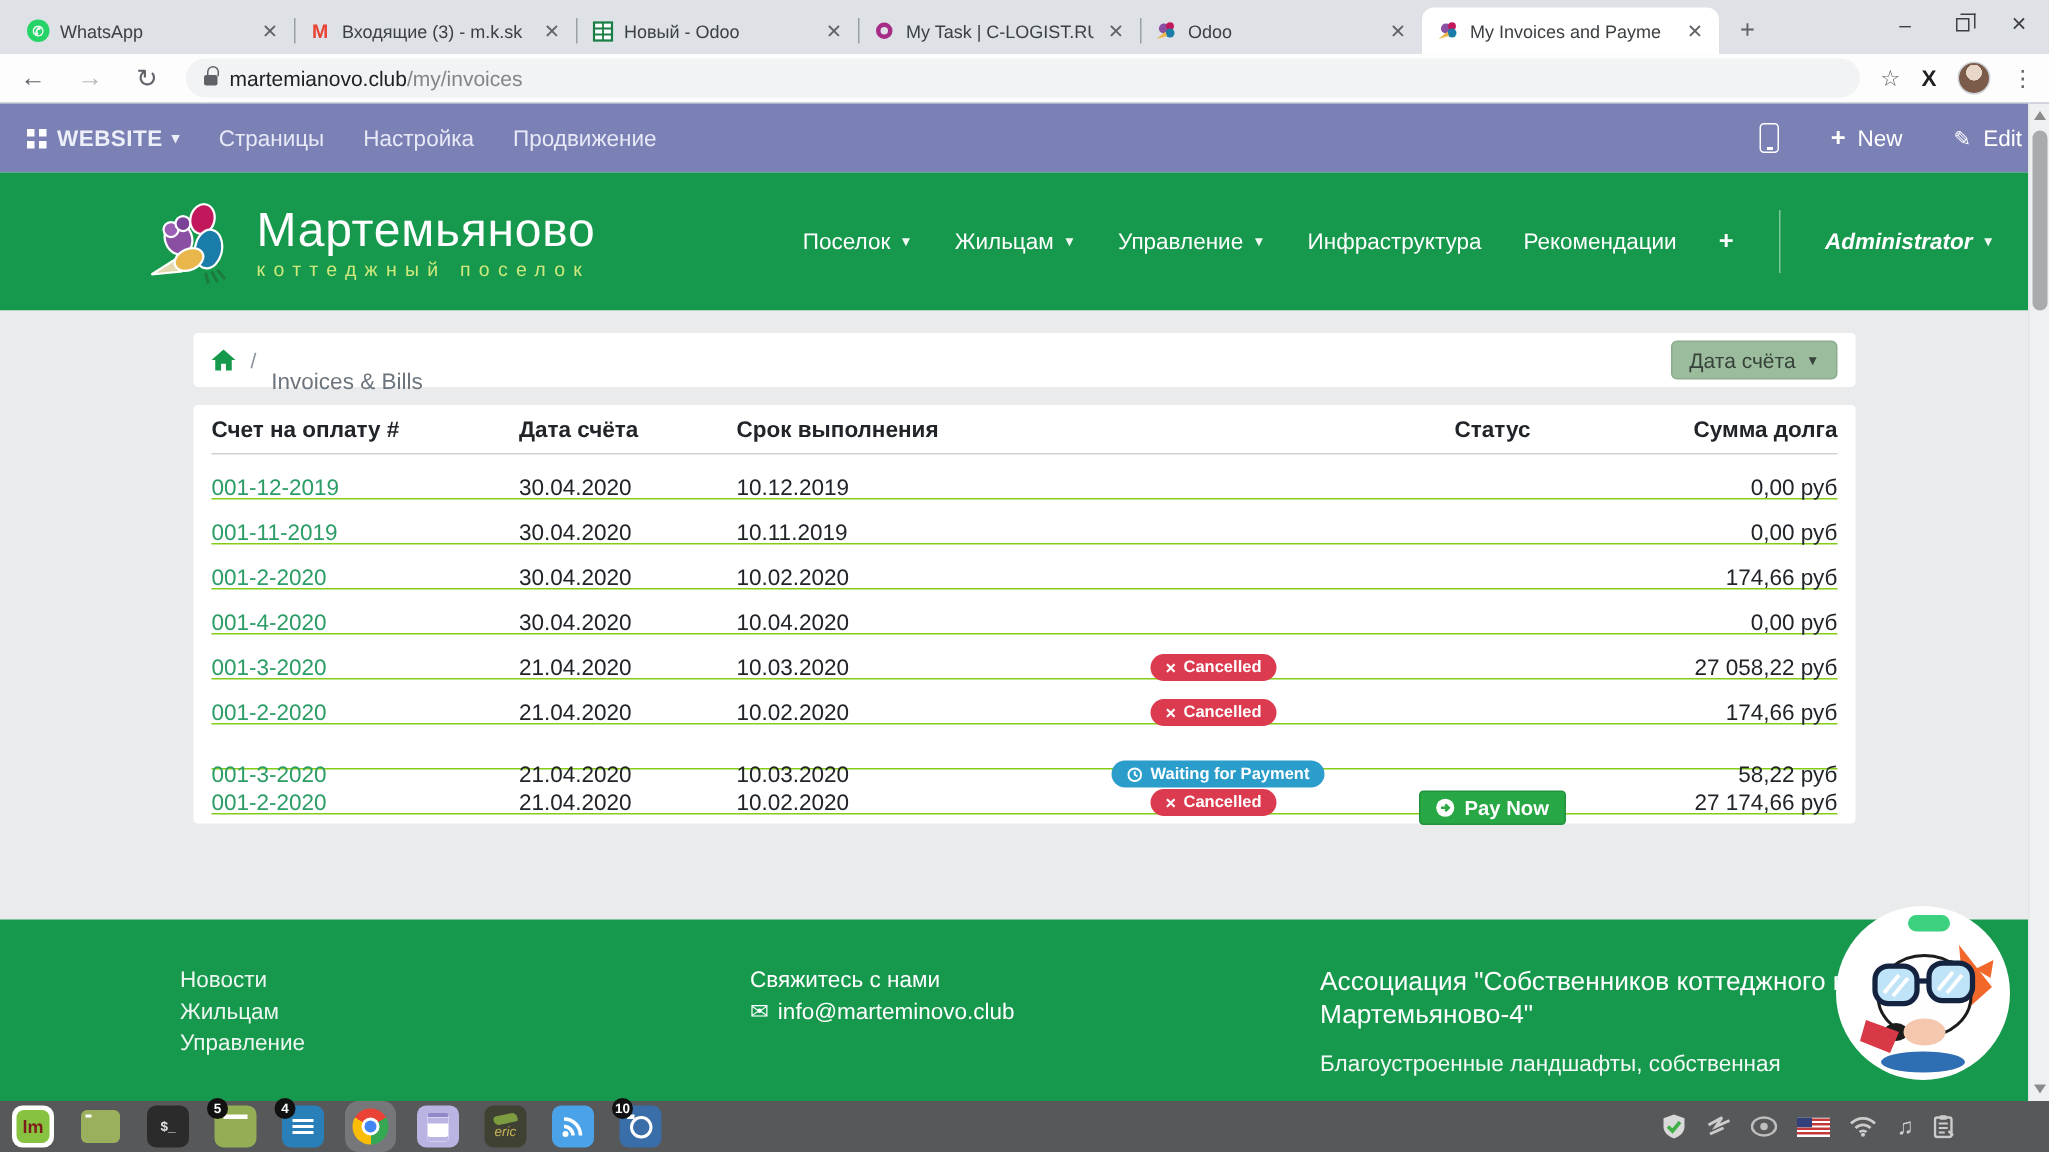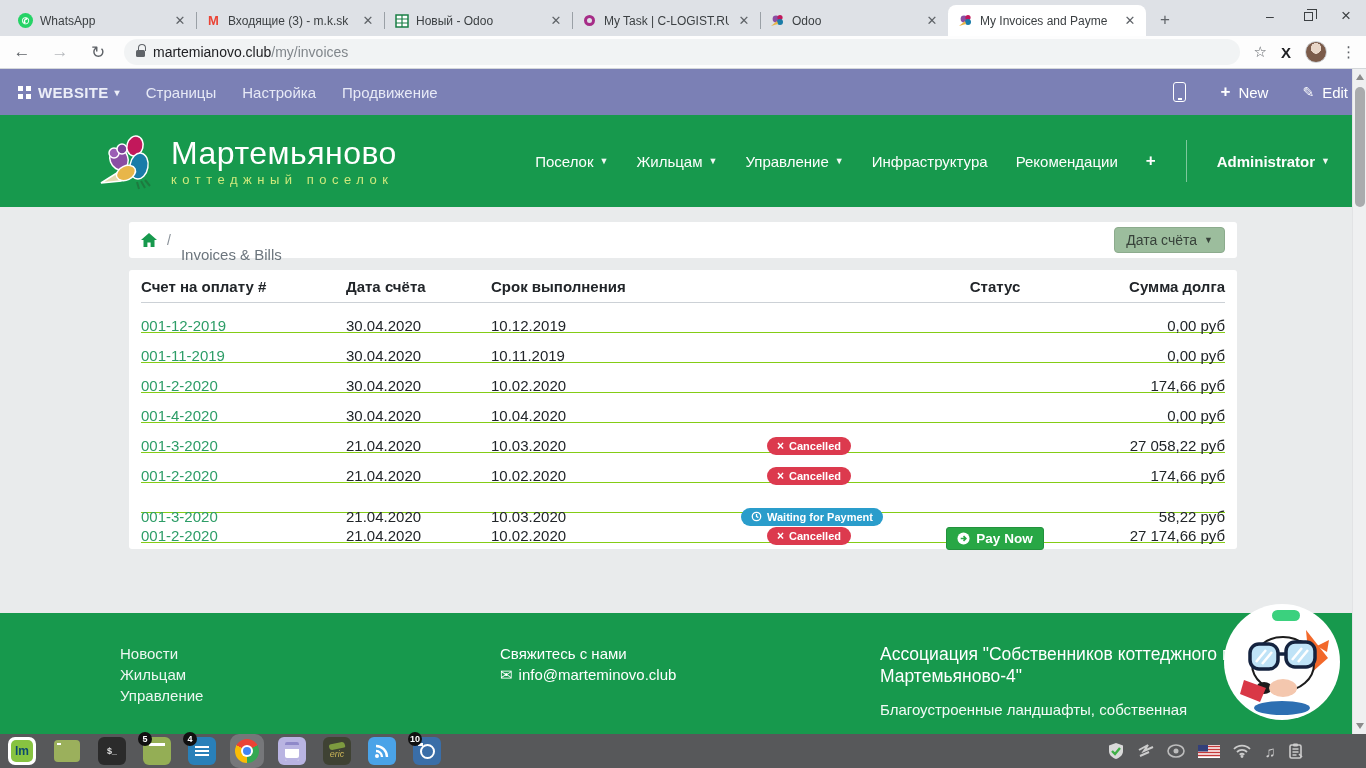--- a/index.html
+++ b/index.html
@@ -59,21 +59,21 @@
   
   .site-header { height:92px; background:#17994d; display:flex; align-items:center; padding:0 36px 0 95px; }
   .brand { display:flex; align-items:center; gap:14px; }
   .brand-text .brand-title { color:#fff; font-size:32px; letter-spacing:.5px; line-height:34px; }
   .brand-text .brand-sub { color:#cde97c; font-size:13px; letter-spacing:5.5px; margin-top:2px; }
   .main-nav { margin-left:auto; display:flex; align-items:center; gap:28px; color:#fff; font-size:15px; }
   .nav-item { display:flex; align-items:center; gap:6px; color:#fdfefd; }
   .nav-caret { font-size:9px; opacity:.95; }
   .nav-plus { font-size:17px; font-weight:bold; }
   .nav-divider { width:1px; height:42px; background:rgba(255,255,255,.45); margin:0 2px; }
-  .nav-user { font-weight:bold; }
+  .nav-user { font-weight:bold;font-style:italic; }
 
   
   .page { height:406px; background:#e9ebec; padding-top:15px; }
   .container { width:1108px; margin:0 auto; }
   .breadcrumb-card { background:#fff; border-radius:3px; height:36px; display:flex; align-items:center; padding:0 12px; }
   .crumb-sep { color:#8a9199; margin:0 10px; font-size:14px; }
   .crumb-current { color:#6c757d; font-size:15px;margin-top:28px; }
   .sort-btn { margin-left:auto; background:#9cbd9d; border:1px solid #8cab8d; color:#37423a; font-size:14px;
               border-radius:4px; height:26px; padding:0 11px; display:flex; align-items:center; gap:7px; }
   .sort-btn .caret2 { font-size:9px; color:#37423a; }
@@ -116,21 +116,21 @@
   .sb-down { bottom:5px; border-top:6px solid #8b8b8b; }
   .sb-thumb { position:absolute; top:18px; left:2px; width:10px; height:120px; background:#a9abad; border-radius:5px; }
 
   
   .taskbar { position:absolute; bottom:0; left:0; width:1366px; height:34px; background:#57585a; display:flex; align-items:center; padding:0 8px; gap:17px; }
   .tb-ic { width:28px; height:28px; border-radius:6px; position:relative; display:flex; align-items:center; justify-content:center; flex:0 0 28px; }
   .tb-ic.active-app { box-shadow:0 0 0 3px #76777a; background:#76777a; }
   .tb-badge { position:absolute; top:-5px; left:-5px; min-width:14px; height:14px; background:#111; color:#fff; font-size:9px; font-weight:bold;
               border-radius:8px; display:flex; align-items:center; justify-content:center; padding:0 2px; z-index:2; }
   .ic-mint { background:#fff; border-radius:7px; }
-  .ic-mint .mint-in { width:22px; height:22px; background:#87c341; border-radius:5px; color:#0c4a6e; font-weight:bold; font-size:12px; display:flex; align-items:center; justify-content:center; }
+  .ic-mint .mint-in { width:22px; height:22px; background:#87c341; border-radius:5px; color:#7f1d1d; font-weight:bold; font-size:12px; display:flex; align-items:center; justify-content:center; }
   .ic-desktop { background:#9bb05c; border-radius:4px; width:26px; height:22px; position:relative; }
   .ic-desktop::after { content:""; position:absolute; top:3px; left:3px; width:4px; height:2px; background:#fff; }
   .ic-terminal { background:#2b2b2b; color:#e0e0e0; font-size:9px; font-weight:bold; }
   .ic-folder { background:#94ae55; }
   .ic-folder::after { content:""; width:16px; height:3px; background:#fff; position:absolute; top:6px; left:6px; }
   .ic-docs { background:#2980b9; }
   .ic-docs::after { content:""; width:14px; height:10px; background:linear-gradient(#fff 2px, transparent 2px, transparent 4px, #fff 4px, #fff 6px, transparent 6px, transparent 8px, #fff 8px); position:absolute; }
   .chrome-ball { width:24px; height:24px; border-radius:50%; background:conic-gradient(from -60deg, #ea4335 0 120deg, #34a853 0 240deg, #fbbc05 0 360deg); position:relative; }
   .chrome-ball::before { content:""; position:absolute; inset:6px; background:#fff; border-radius:50%; }
   .chrome-ball::after { content:""; position:absolute; inset:8px; background:#4285f4; border-radius:50%; }

